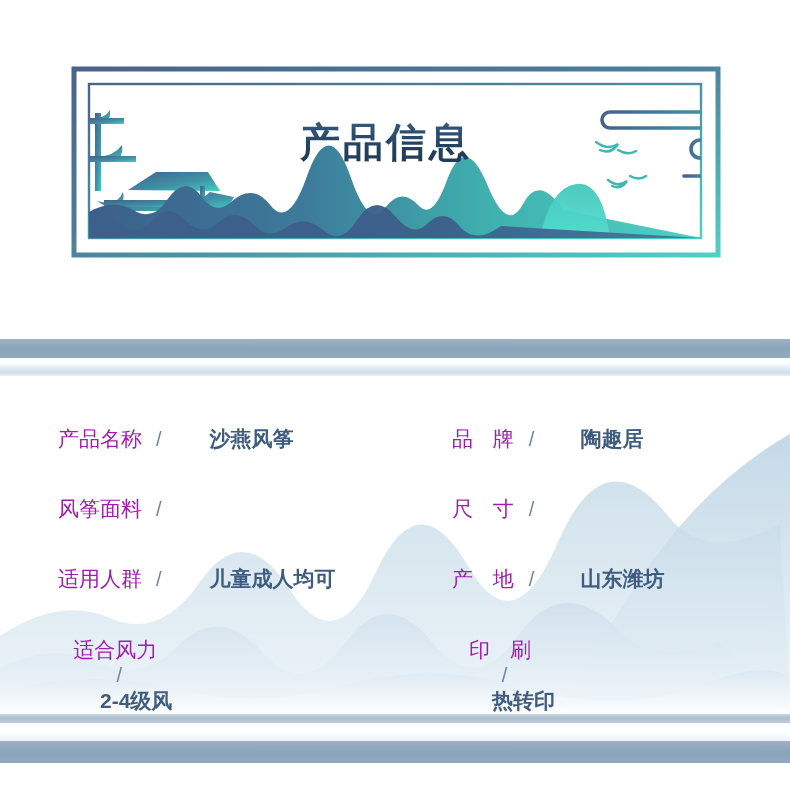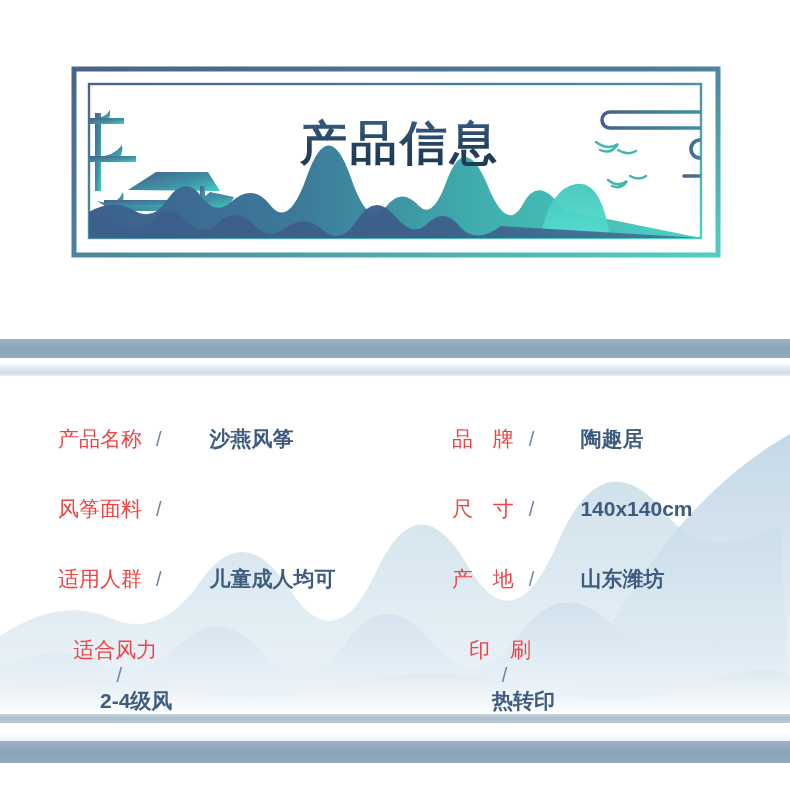--- a/index.html
+++ b/index.html
@@ -30,21 +30,21 @@
   }
   .banner-svg { position: absolute; left: 0; top: 0; }
 
   .banner-title {
     position: absolute;
     left: 300px;
     top: 112px;
     width: 230px;
     height: 62px;
     font-family: "Liberation Serif", "DejaVu Serif", serif;
-    font-size: 47px;
+    font-size: 40px;
     font-weight: 700;
     letter-spacing: 3px;
     line-height: 62px;
     color: #2b4a6e;
     background: linear-gradient(180deg, #3c6289 0%, #23425f 55%, #1d3751 100%);
     -webkit-background-clip: text;
     background-clip: text;
     -webkit-text-fill-color: transparent;
     white-space: nowrap;
   }
@@ -110,21 +110,21 @@
   }
   .row.r0 { top: 46px; }
   .row.r1 { top: 116px; }
   .row.r2 { top: 186px; }
   .row.r3 { top: 260px; flex-direction: column; }
   .row.left  { left: 58px; }
   .row.right { left: 452px; }
 
   .lbl {
     font-size: 21px;
-    color: #ef4444;
+    color: #a21caf;
     font-weight: 400;
   }
   .row.right .lbl { letter-spacing: 7px; }
 
   .sep {
     font-size: 20px;
     color: #6d86a6;
     margin: 0 6px 0 14px;
     font-family: "Liberation Sans", sans-serif;
   }
@@ -350,21 +350,20 @@
       </div>
 
       <div class="row right r0">
         <span class="lbl">品 牌</span>
         <span class="sep">/</span>
         <span class="val">陶趣居</span>
       </div>
       <div class="row right r1">
         <span class="lbl">尺 寸</span>
         <span class="sep">/</span>
-        <span class="val">140x140cm</span>
       </div>
       <div class="row right r2">
         <span class="lbl">产 地</span>
         <span class="sep">/</span>
         <span class="val">山东潍坊</span>
       </div>
       <div class="row right r3">
         <span class="lbl">印 刷</span>
         <span class="sep">/</span>
         <span class="val">热转印</span>

